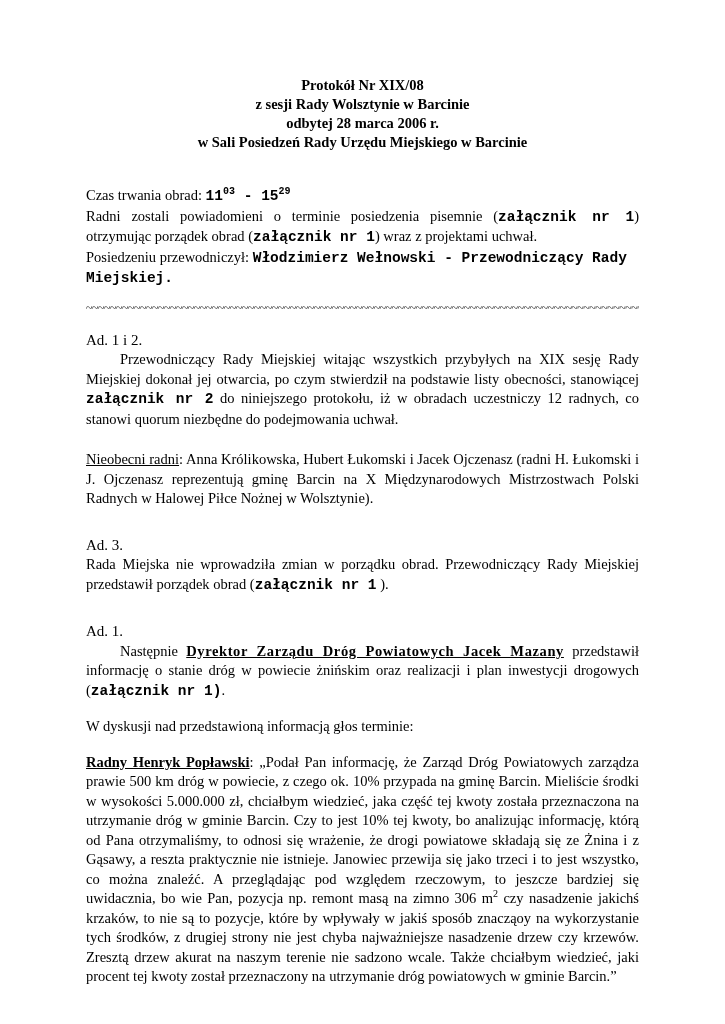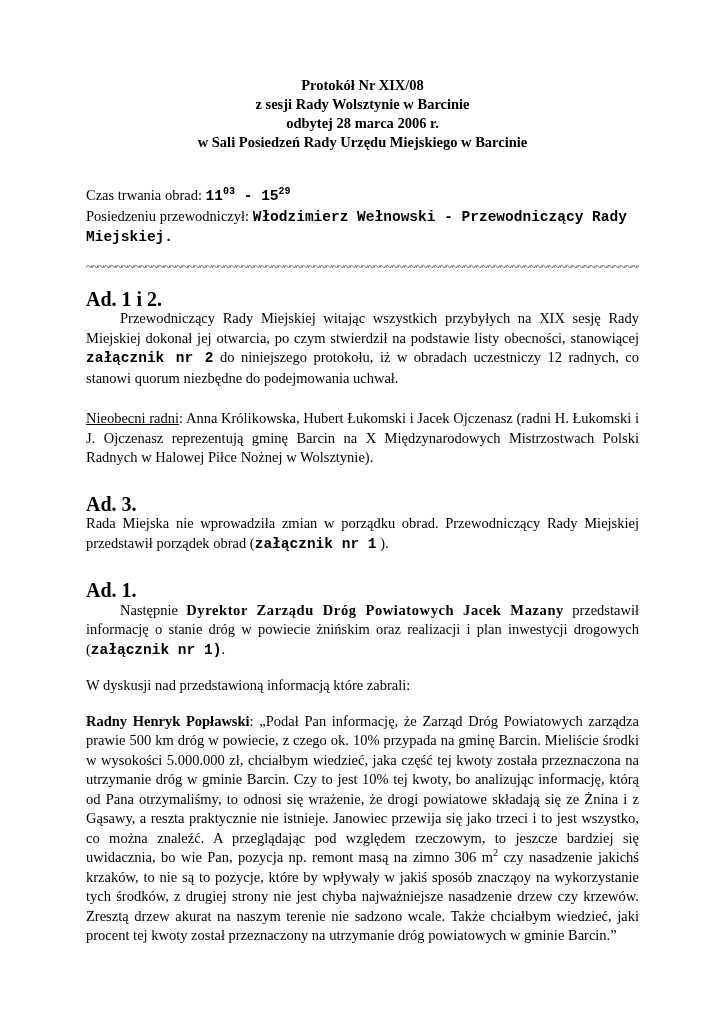--- a/index.html
+++ b/index.html
@@ -34,42 +34,42 @@
   .spacer-small { height: 16px; }
   p {
     margin: 0;
     font-size: 14.5px;
     line-height: 19.5px;
     text-align: justify;
   }
   p.noj { text-align: left; }
   .b { font-weight: bold; font-family: Liberation Mono, monospace; }
   .u { text-decoration: underline; margin-top: 39px; }
-  .bu { font-weight: bold; }
+  .bu { font-weight: bold; text-decoration: underline; }
   sup {
     font-size: 10px;
     vertical-align: super;
     line-height: 0;
   }
   .indent { text-indent: 34px; }
   .sep {
     margin: 14px 0 16px 0;
     font-size: 12px;
     letter-spacing: -0.5px;
     color: #222;
     line-height: 10px;
     overflow: hidden;
     white-space: nowrap;
     height: 12px;
   }
   .gap-block { height: 21px; }
   .gap-block-lg { height: 27px; }
   .section-head {
-    font-weight: bold;
-    font-size: 20px;
+    font-weight: normal;
+    font-size: 15px;
     line-height: 19.5px;
   }
   .wide-space { letter-spacing: 0.6px; }
 </style>
 </head>
 <body>
 
 <div class="page">
 
   <div class="title-block">
@@ -78,20 +78,23 @@
     <div>odbytej 28 marca 2006 r.</div>
     <div>w Sali Posiedzeń Rady Urzędu Miejskiego w Barcinie</div>
   </div>
 
   <div class="spacer-1"></div>
 
   <p class="noj">
     <span>Czas trwania obrad: </span><span class="b">11</span><sup class="b">03</sup><span class="b"> - </span><span class="b">15</span><sup class="b">29</sup>
   </p>
 
+  <p>
+    <span>Radni zostali powiadomieni o terminie posiedzenia pisemnie (</span><span class="b">załącznik nr 1</span><span>) otrzymując porządek obrad (</span><span class="b">załącznik nr 1</span><span>) wraz z projektami uchwał.</span>
+  </p>
 
   <p class="noj">
     <span>Posiedzeniu przewodniczył: </span><span class="b">Włodzimierz Wełnowski - Przewodniczący Rady Miejskiej.</span>
   </p>
 
   <div class="sep">~~~~~~~~~~~~~~~~~~~~~~~~~~~~~~~~~~~~~~~~~~~~~~~~~~~~~~~~~~~~~~~~~~~~~~~~~~~~~~~~~~~~~~~~~~~~~~~~~~~~~~~~~~~~~~~~~~~~</div>
 
   <p class="section-head">Ad. 1 i 2.</p>
   <p class="indent">
     <span>Przewodniczący Rady Miejskiej witając wszystkich przybyłych na XIX sesję Rady Miejskiej dokonał jej otwarcia, po czym stwierdził na podstawie listy obecności, stanowiącej </span><span class="b">załącznik nr 2</span><span> do niniejszego protokołu, iż w obradach uczestniczy 12 radnych, co stanowi quorum niezbędne do podejmowania uchwał.</span>
@@ -112,21 +115,21 @@
 
   <div class="gap-block-lg"></div>
 
   <p class="section-head">Ad. 1.</p>
   <p class="indent">
     <span>Następnie </span><span class="bu wide-space">Dyrektor Zarządu Dróg Powiatowych Jacek Mazany</span><span> przedstawił informację o stanie dróg w powiecie żnińskim oraz realizacji i plan inwestycji drogowych (</span><span class="b">załącznik nr 1)</span><span>.</span>
   </p>
 
   <div class="spacer-small"></div>
 
-  <p>W dyskusji nad przedstawioną informacją które zabrali:</p>
+  <p>W dyskusji nad przedstawioną informacją głos terminie:</p>
 
   <div class="spacer-small"></div>
 
   <p>
     <span class="bu">Radny Henryk Popławski</span><span>: „Podał Pan informację, że Zarząd Dróg Powiatowych zarządza prawie 500 km dróg w powiecie, z czego ok. 10% przypada na gminę Barcin. Mieliście środki w wysokości 5.000.000 zł, chciałbym wiedzieć, jaka część tej kwoty została przeznaczona na utrzymanie dróg w gminie Barcin. Czy to jest 10% tej kwoty, bo analizując informację, którą od Pana otrzymaliśmy, to odnosi się wrażenie, że drogi powiatowe składają się ze Żnina i z Gąsawy, a reszta praktycznie nie istnieje. Janowiec przewija się jako trzeci i to jest wszystko, co można znaleźć. A przeglądając pod względem rzeczowym, to jeszcze bardziej się uwidacznia, bo wie Pan, pozycja np. remont masą na zimno 306 m</span><sup>2</sup><span> czy nasadzenie jakichś krzaków, to nie są to pozycje, które by wpływały w jakiś sposób znacząoy na wykorzystanie tych środków, z drugiej strony nie jest chyba najważniejsze nasadzenie drzew czy krzewów. Zresztą drzew akurat na naszym terenie nie sadzono wcale. Także chciałbym wiedzieć, jaki procent tej kwoty został przeznaczony na utrzymanie dróg powiatowych w gminie Barcin.”</span>
   </p>
 
 </div>
 
 </body></html>

